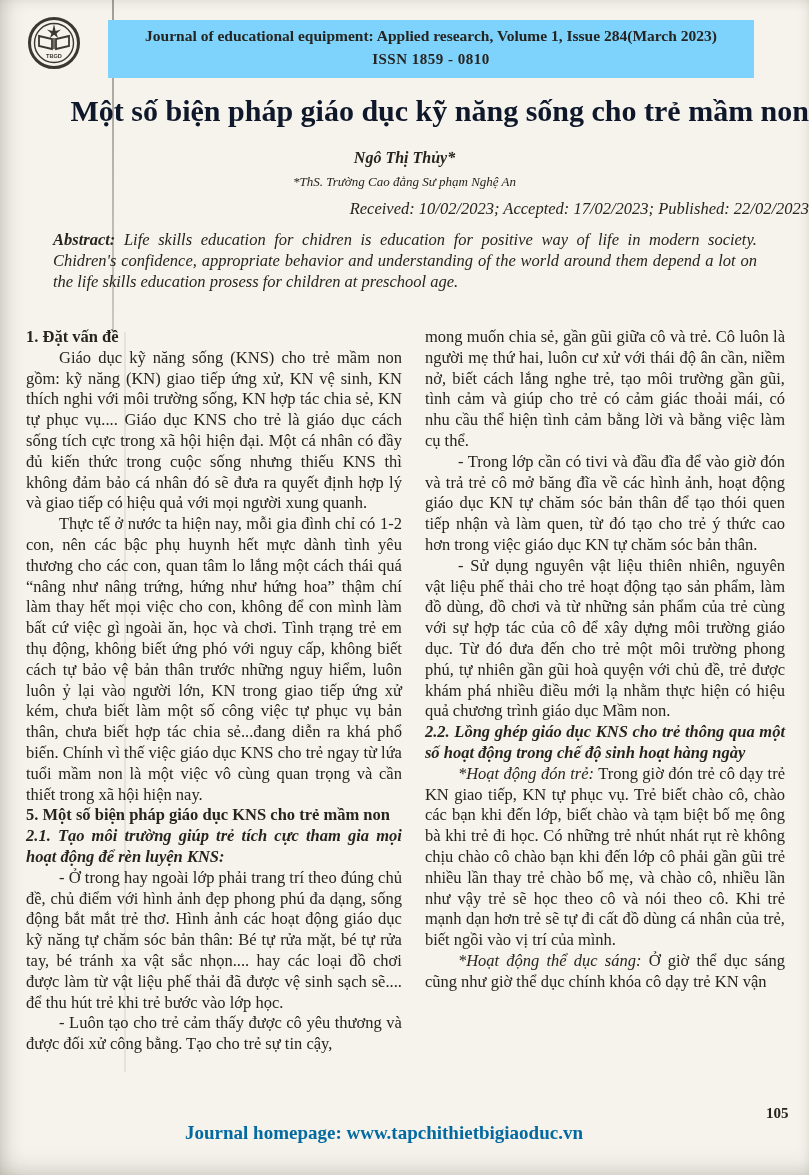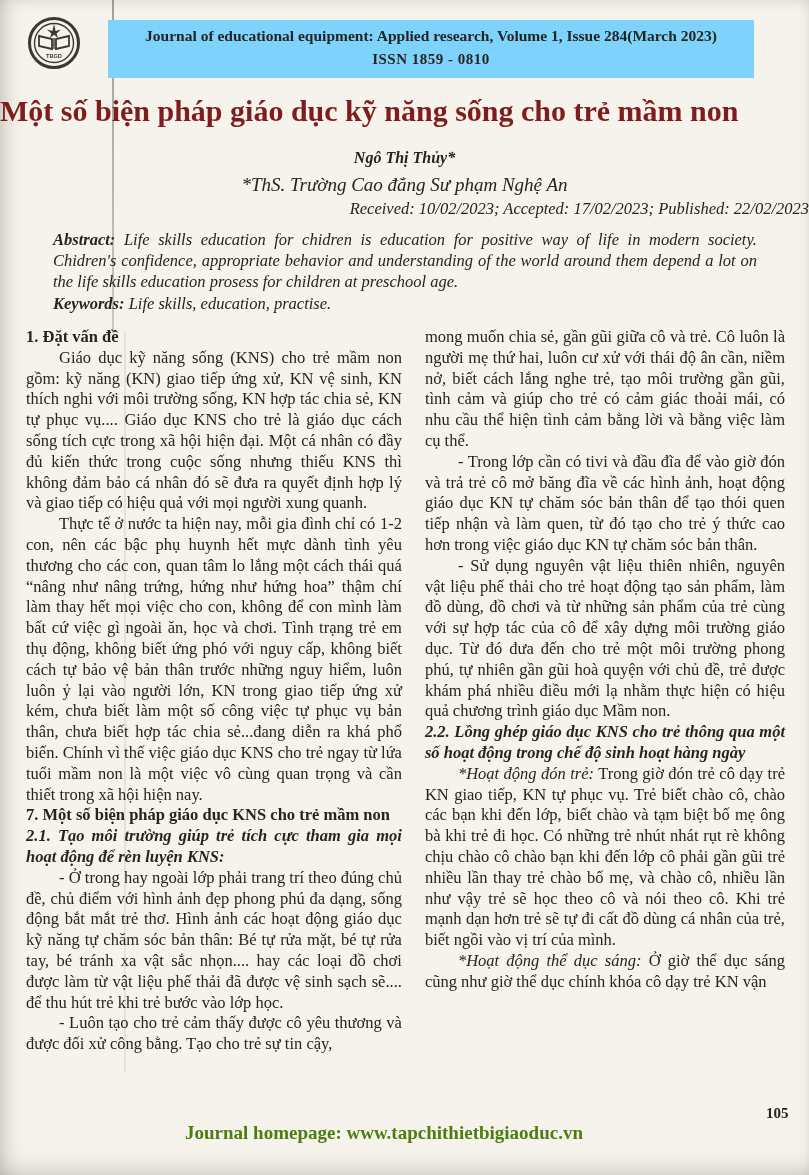--- a/index.html
+++ b/index.html
@@ -30,25 +30,25 @@
   
   .logo{position:absolute;left:27px;top:16px;width:54px;height:54px;}
   .band{
     position:absolute;left:108px;top:20px;width:646px;height:58px;
     background:#7dd3fc;text-align:center;color:#262420;
   }
   .band .l1{font-weight:bold;font-size:15.5px;padding-top:6px;line-height:20px;}
   .band .l2{font-weight:bold;font-size:15px;padding-top:5px;letter-spacing:.5px;}
   
   .title{
-    position:absolute;top:92px;left:0;right:0;text-align:left;
-    font-size:30px;font-weight:bold;line-height:1.25;color:#7f1d1d;
+    position:absolute;top:92px;left:0;right:0;text-align:right;
+    font-size:30px;font-weight:bold;line-height:1.25;color:#0f172a;
   }
   .author{position:absolute;top:149px;left:0;right:0;text-align:center;font-size:16px;font-weight:bold;font-style:italic;}
-  .affiliation{position:absolute;top:174px;left:0;right:0;text-align:center;font-size:19px;font-style:italic;}
+  .affiliation{position:absolute;top:174px;left:0;right:0;text-align:center;font-size:13px;font-style:italic;}
   .dates{position:absolute;top:199px;left:0;right:0;text-align:right;font-size:16.5px;font-style:italic;}
   .abstract{
     position:absolute;top:229px;left:53px;width:704px;
     font-size:16.5px;font-style:italic;line-height:21px;text-align:justify;
   }
   .keywords{
     position:absolute;top:293px;left:53px;width:704px;
     font-size:16.5px;font-style:italic;line-height:21px;
   }
   .bi{font-weight:bold;}
@@ -59,21 +59,21 @@
     font-size:16.5px;line-height:20.8px;
   }
   .col{width:380px;}
   .col.right{width:364px;}
   .col p{margin:0;text-align:justify;}
   .col .indent{text-indent:2em;}
   .h-bold{font-weight:bold;text-align:justify;}
   .h-bolditalic{font-weight:bold;font-style:italic;text-align:justify;}
   .ital{font-style:italic;}
   
-  .homepage{position:absolute;left:185px;top:1122px;font-size:19px;font-weight:bold;color:#4d7c0f;}
+  .homepage{position:absolute;left:185px;top:1122px;font-size:19px;font-weight:bold;color:#0369a1;}
   .pagenum{position:absolute;left:766px;top:1105px;font-size:15px;font-weight:bold;}
 </style>
 </head>
 <body>
 
 <div class="page">
 
   <div class="edge-overlay"></div>
   <div class="crease-top"></div>
   <div class="crease-bottom"></div>
@@ -99,31 +99,28 @@
 
   <div class="title">Một số biện pháp giáo dục kỹ năng sống cho trẻ mầm non</div>
   <div class="author">Ngô Thị Thủy*</div>
   <div class="affiliation">*ThS. Trường Cao đẳng Sư phạm Nghệ An</div>
   <div class="dates">Received: 10/02/2023; Accepted: 17/02/2023; Published: 22/02/2023</div>
 
   <div class="abstract">
     <span class="bi">Abstract:</span><span> Life skills education for chidren is education for positive way of life in modern society. Chidren's confidence, appropriate behavior and understanding of the world around them depend a lot on the life skills education prosess for children at preschool age.</span>
   </div>
 
-  <div class="keywords">
-    <span class="bi">Keywords:</span><span> Life skills, education, practise.</span>
-  </div>
 
   <div class="columns">
 
     <div class="col">
       <div class="h-bold">1. Đặt vấn đề</div>
       <p class="indent">Giáo dục kỹ năng sống (KNS) cho trẻ mầm non gồm: kỹ năng (KN) giao tiếp ứng xử, KN vệ sinh, KN thích nghi với môi trường sống, KN hợp tác chia sẻ, KN tự phục vụ.... Giáo dục KNS cho trẻ là giáo dục cách sống tích cực trong xã hội hiện đại. Một cá nhân có đầy đủ kiến thức trong cuộc sống nhưng thiếu KNS thì không đảm bảo cá nhân đó sẽ đưa ra quyết định hợp lý và giao tiếp có hiệu quả với mọi người xung quanh.</p>
       <p class="indent">Thực tế ở nước ta hiện nay, mỗi gia đình chỉ có 1-2 con, nên các bậc phụ huynh hết mực dành tình yêu thương cho các con, quan tâm lo lắng một cách thái quá “nâng như nâng trứng, hứng như hứng hoa” thậm chí làm thay hết mọi việc cho con, không để con mình làm bất cứ việc gì ngoài ăn, học và chơi. Tình trạng trẻ em thụ động, không biết ứng phó với nguy cấp, không biết cách tự bảo vệ bản thân trước những nguy hiểm, luôn luôn ỷ lại vào người lớn, KN trong giao tiếp ứng xử kém, chưa biết làm một số công việc tự phục vụ bản thân, chưa biết hợp tác chia sẻ...đang diễn ra khá phổ biến. Chính vì thế việc giáo dục KNS cho trẻ ngay từ lứa tuổi mầm non là một việc vô cùng quan trọng và cần thiết trong xã hội hiện nay.</p>
-      <div class="h-bold">7. Một số biện pháp giáo dục KNS cho trẻ mầm non</div>
+      <div class="h-bold">5. Một số biện pháp giáo dục KNS cho trẻ mầm non</div>
       <div class="h-bolditalic">2.1. Tạo môi trường giúp trẻ tích cực tham gia mọi hoạt động để rèn luyện KNS:</div>
       <p class="indent">- Ở trong hay ngoài lớp phải trang trí theo đúng chủ đề, chủ điểm với hình ảnh đẹp phong phú đa dạng, sống động bắt mắt trẻ thơ. Hình ảnh các hoạt động giáo dục kỹ năng tự chăm sóc bản thân: Bé tự rửa mặt, bé tự rửa tay, bé tránh xa vật sắc nhọn.... hay các loại đồ chơi được làm từ vật liệu phế thải đã được vệ sinh sạch sẽ.... để thu hút trẻ khi trẻ bước vào lớp học.</p>
       <p class="indent">- Luôn tạo cho trẻ cảm thấy được cô yêu thương và được đối xử công bằng. Tạo cho trẻ sự tin cậy,</p>
     </div>
 
     <div class="col right">
       <p>mong muốn chia sẻ, gần gũi giữa cô và trẻ. Cô luôn là người mẹ thứ hai, luôn cư xử với thái độ ân cần, niềm nở, biết cách lắng nghe trẻ, tạo môi trường gần gũi, tình cảm và giúp cho trẻ có cảm giác thoải mái, có nhu cầu thể hiện tình cảm bằng lời và bằng việc làm cụ thể.</p>
       <p class="indent">- Trong lớp cần có tivi và đầu đĩa để vào giờ đón và trả trẻ cô mở băng đĩa về các hình ảnh, hoạt động giáo dục KN tự chăm sóc bản thân để tạo thói quen tiếp nhận và làm quen, từ đó tạo cho trẻ ý thức cao hơn trong việc giáo dục KN tự chăm sóc bản thân.</p>
       <p class="indent">- Sử dụng nguyên vật liệu thiên nhiên, nguyên vật liệu phế thải cho trẻ hoạt động tạo sản phẩm, làm đồ dùng, đồ chơi và từ những sản phẩm của trẻ cùng với sự hợp tác của cô để xây dựng môi trường  giáo dục. Từ đó đưa đến cho trẻ một môi trường phong phú, tự nhiên gần gũi hoà quyện với chủ đề, trẻ được khám phá nhiều điều mới lạ nhằm thực hiện có hiệu quả chương trình giáo dục Mầm non.</p>
       <div class="h-bolditalic">2.2. Lồng ghép giáo dục KNS cho trẻ thông qua một số hoạt động trong chế độ sinh hoạt hàng ngày</div>

